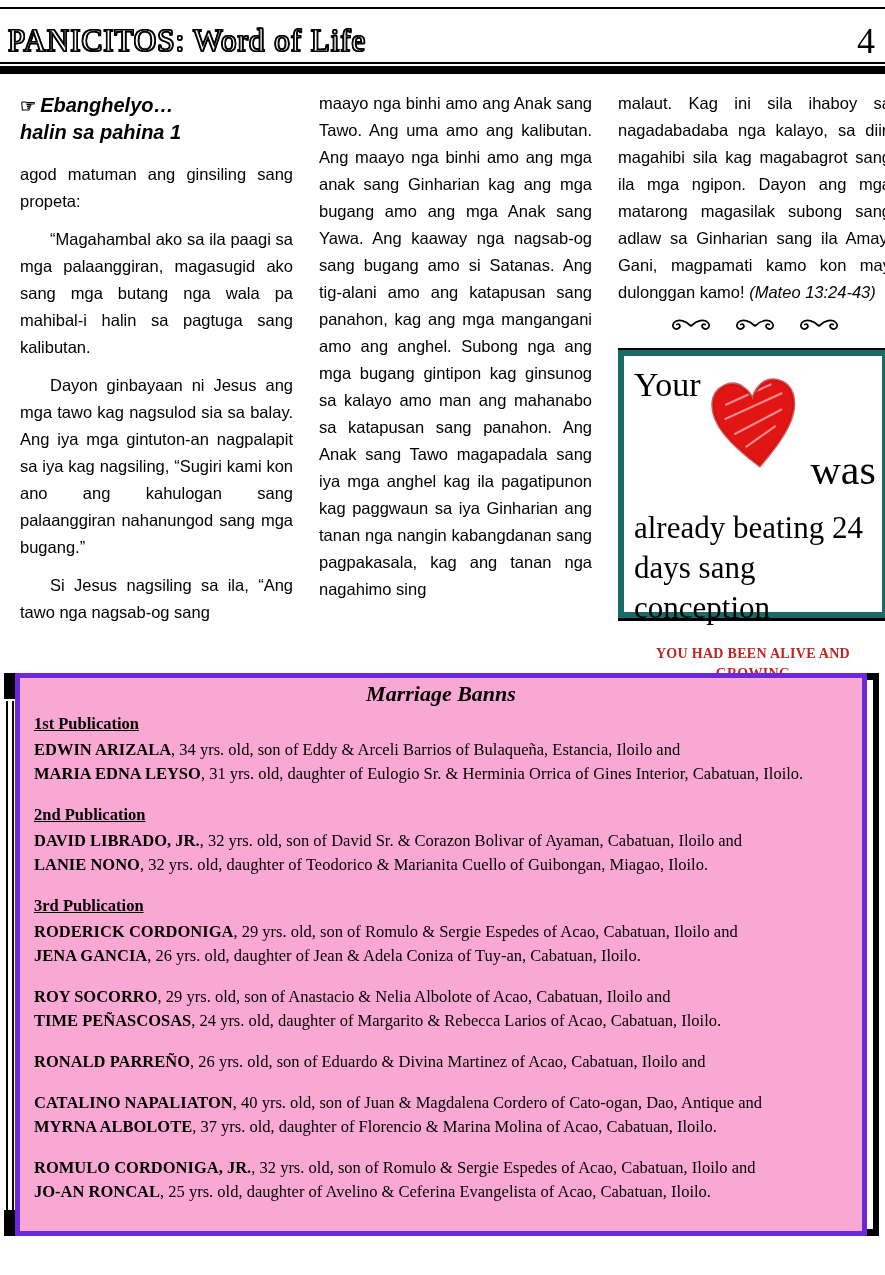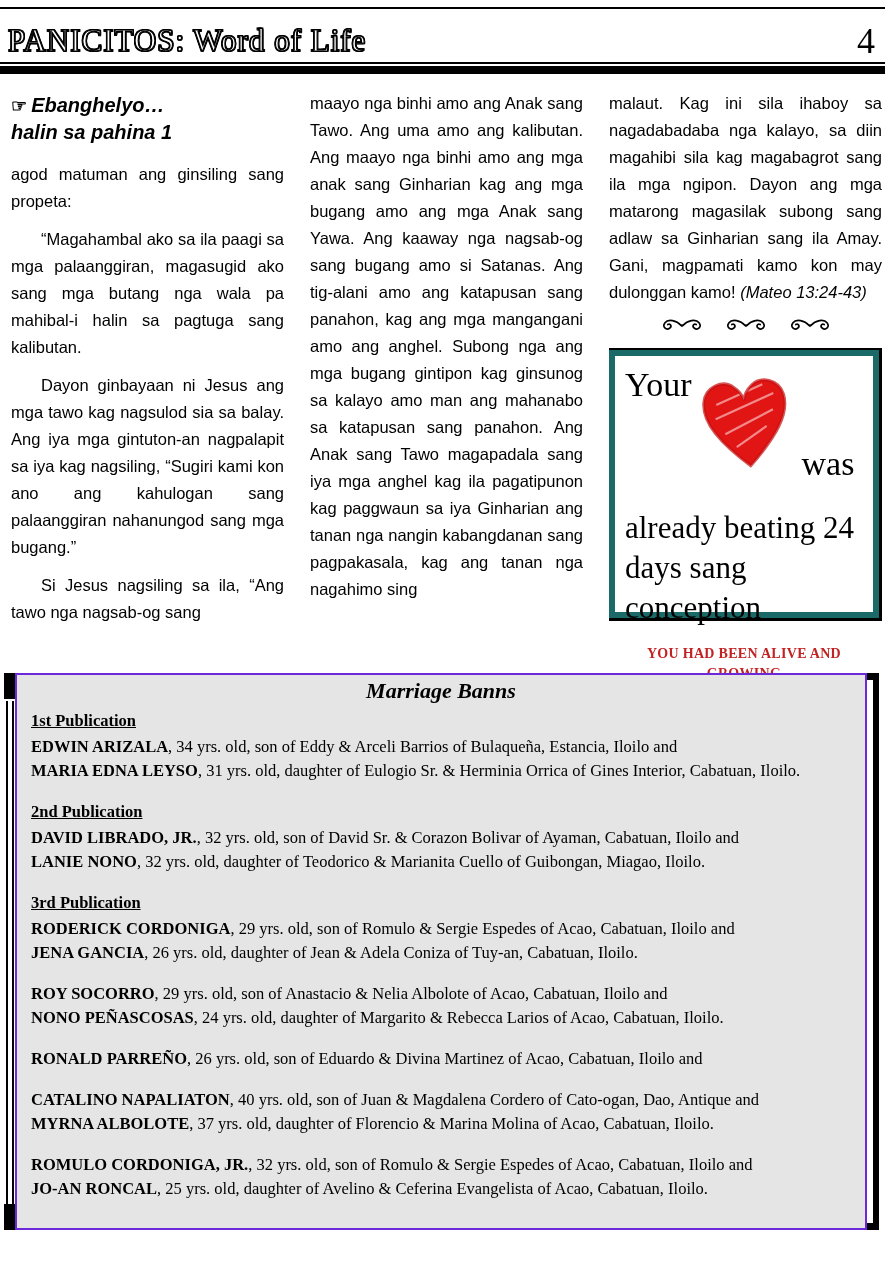--- a/index.html
+++ b/index.html
@@ -20,21 +20,21 @@
     text-shadow:1px 0 0 #000,-1px 0 0 #000,0 1px 0 #000,0 -1px 0 #000,
                 1px 1px 0 #000,-1px -1px 0 #000,1px -1px 0 #000,-1px 1px 0 #000;
   }
   .page-number {
     font-family:"Liberation Serif", serif; font-size:36px; line-height:1; color:#000;
   }
   .rule-thin  { height:2px; background:#000; margin-top:3px; }
   .rule-thick { height:8px; background:#000; margin-top:2px; }
 
   
-  .columns { display:flex; gap:26px; padding:0 11px; margin-top:16px; height:572px; }
+  .columns { display:flex; gap:26px; padding:0 20px; margin-top:16px; height:572px; }
   .col { width:273px; flex:0 0 273px; }
   .body-text p {
     margin:0 0 11px 0; font-size:16.5px; line-height:27px; text-align:justify;
   }
   .body-text p.indent { text-indent:30px; }
   .jump-head {
     font-weight:bold; font-style:italic; font-size:20px; line-height:26px;
     margin:2px 0 16px 0;
   }
   .hand { font-style:normal; font-size:18px; margin-right:4px; }
@@ -49,21 +49,21 @@
     margin-top:4px;
   }
   .heart-card {
     border:6px solid var(--teal,#1a6a68); background:#fff; height:268px;
     box-sizing:border-box; padding:4px 10px 0 10px;
     font-family:"Liberation Serif", serif;
   }
   .heart-row { display:flex; align-items:flex-start; height:148px; }
   .heart-word-your { font-size:34px; margin-top:6px; }
   .heart-icon { margin-left:4px; margin-top:6px; }
-  .heart-word-was { font-size:34px; align-self:flex-end; margin:0 0 25px 2px; }
+  .heart-word-was { font-size:42px; align-self:flex-end; margin:0 0 14px 2px; }
   .heart-line { font-size:31px; line-height:40px; }
   .heart-red {
     margin-top:16px; text-align:center; font-weight:bold; font-size:14px;
     line-height:20px; color:var(--capred,#c32222); letter-spacing:.3px;
   }
 
   
   .banns-frame { position:relative; margin:10px 6px 0 4px; }
   .banns-frame::before {       
     content:""; position:absolute; top:0; right:0; bottom:0; left:24px;
@@ -72,22 +72,22 @@
   }
   .banns-frame::after {        
     content:""; position:absolute; top:28px; bottom:6px; left:2px; width:4px;
     border-left:2px solid #000; border-right:2px solid #000; pointer-events:none;
   }
   .corner-tl, .corner-bl { position:absolute; left:0; width:26px; height:26px; background:#000; }
   .corner-tl { top:0; } .corner-bl { bottom:0; }
   .corner-tl::after, .corner-bl::after { content:""; position:absolute; right:3px; width:12px; height:12px; background:#fff; }
   .corner-tl::after { bottom:3px; } .corner-bl::after { top:3px; }
   .banns-inner {
-    position:relative; margin:11px 12px 13px 11px; border:2px solid #6d28d9;
-    background:#e5e5e5; padding:2px 14px 10px 14px;
+    position:relative; margin:11px 12px 13px 11px; border:5px solid #6d28d9;
+    background:#f9a8d4; padding:2px 14px 10px 14px;
     font-family:"Liberation Serif", serif; font-size:16.5px; line-height:24px;
   }
   .banns-title {
     text-align:center; font-weight:bold; font-style:italic; font-size:22px;
     margin:2px 0 6px 0;
   }
   .banns-section { margin-bottom:6px; }
   .banns-heading { font-weight:bold; text-decoration:underline; margin-bottom:2px; }
   .couple { margin-bottom:17px; }
   .partner-name { font-weight:bold; }
@@ -210,21 +210,21 @@
   <div class="banns-section">
     <div class="banns-heading">3rd Publication</div>
     <div>
   <div class="couple">
     <div><span class="partner-name">RODERICK CORDONIGA</span><span>, 29 yrs. old, son of Romulo &amp; Sergie Espedes of Acao, Cabatuan, Iloilo and</span></div>
     <div><span class="partner-name">JENA GANCIA</span><span>, 26 yrs. old, daughter of Jean &amp; Adela Coniza of Tuy-an, Cabatuan, Iloilo.</span></div>
   </div>
 
   <div class="couple">
     <div><span class="partner-name">ROY SOCORRO</span><span>, 29 yrs. old, son of Anastacio &amp; Nelia Albolote of Acao, Cabatuan, Iloilo and</span></div>
-    <div><span class="partner-name">NONO PEÑASCOSAS</span><span>, 24 yrs. old, daughter of Margarito &amp; Rebecca Larios of Acao, Cabatuan, Iloilo.</span></div>
+    <div><span class="partner-name">TIME PEÑASCOSAS</span><span>, 24 yrs. old, daughter of Margarito &amp; Rebecca Larios of Acao, Cabatuan, Iloilo.</span></div>
   </div>
 
   <div class="couple">
     <div><span class="partner-name">RONALD PARREÑO</span><span>, 26 yrs. old, son of Eduardo &amp; Divina Martinez of Acao, Cabatuan, Iloilo and</span></div>
   </div>
 
   <div class="couple">
     <div><span class="partner-name">CATALINO NAPALIATON</span><span>, 40 yrs. old, son of Juan &amp; Magdalena Cordero of Cato-ogan, Dao, Antique and</span></div>
     <div><span class="partner-name">MYRNA ALBOLOTE</span><span>, 37 yrs. old, daughter of Florencio &amp; Marina Molina of Acao, Cabatuan, Iloilo.</span></div>
   </div>

